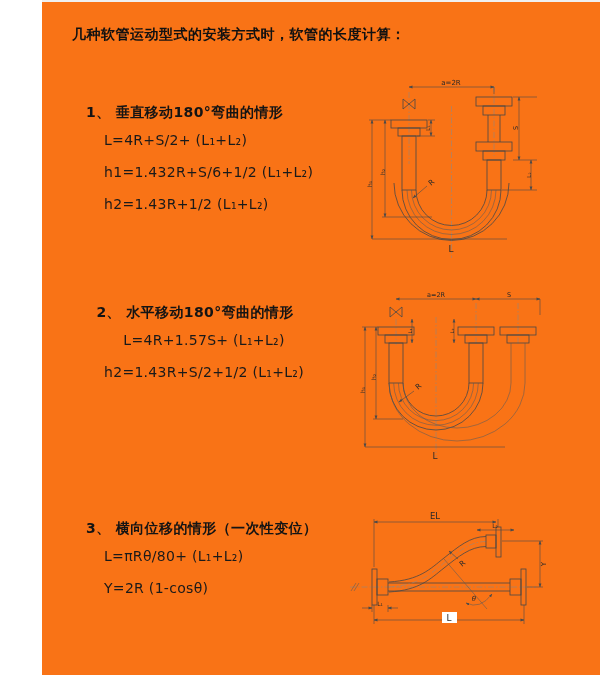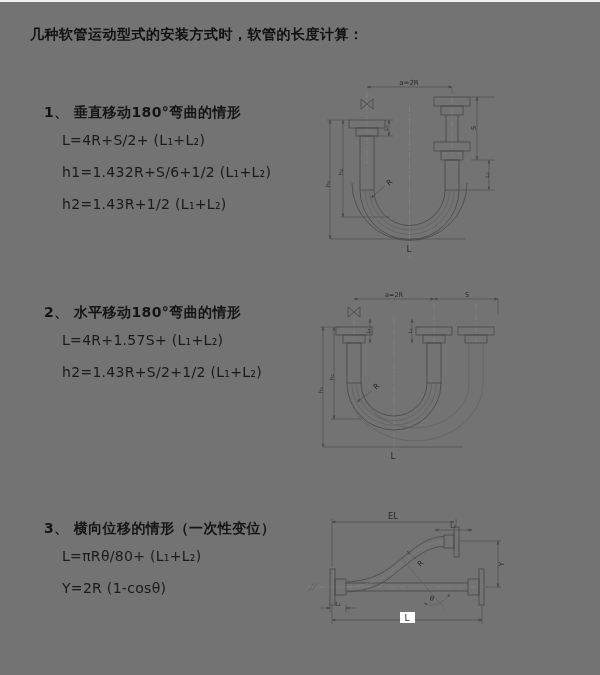--- a/index.html
+++ b/index.html
@@ -1,28 +1,28 @@
 <!DOCTYPE html>
 <html><head>
 <meta charset="utf-8">
 <style>
   html,body { margin:0; padding:0; }
   body {
     width:600px; height:675px; background:#ffffff; position:relative;
     font-family:"DejaVu Sans","Liberation Sans",sans-serif;
     color:#1c1c1c; overflow:hidden;
   }
-  .page { position:absolute; inset:0; background:#737373; border-top:2px solid #f0f0f0; }
+  .page { position:absolute; inset:0; background:#f97316; border-top:2px solid #f0f0f0;margin-left:42px; }
   .title {
     position:absolute; left:30px; top:24px; font-size:14px; font-weight:bold;
     letter-spacing:0.5px; color:#111;
   }
   .section { position:absolute; left:44px; }
   #section-1 { top:102px; }
-  #section-2 { top:302px; }
+  #section-2 { top:302px;text-align:center; }
   #section-3 { top:518px; }
   .heading { font-size:14px; font-weight:bold; color:#141414; height:19px; margin:0 0 9px 0; letter-spacing:0.4px; }
   .formula { font-size:14px; color:#1a1a1a; margin:0 0 12px 18px; height:20px; letter-spacing:0.3px; }
   .diagram { position:absolute; }
   #diagram-1 { left:305px; top:70px;  width:280px; height:195px; }
   #diagram-2 { left:303px; top:283px; width:295px; height:180px; }
   #diagram-3 { left:298px; top:505px; width:302px; height:148px; }
   svg { display:block; }
   svg text { fill:#2a2a2a; font-family:"DejaVu Sans","Liberation Sans",sans-serif; }
   .cad  { stroke:#474747; stroke-width:0.8; fill:none; }

